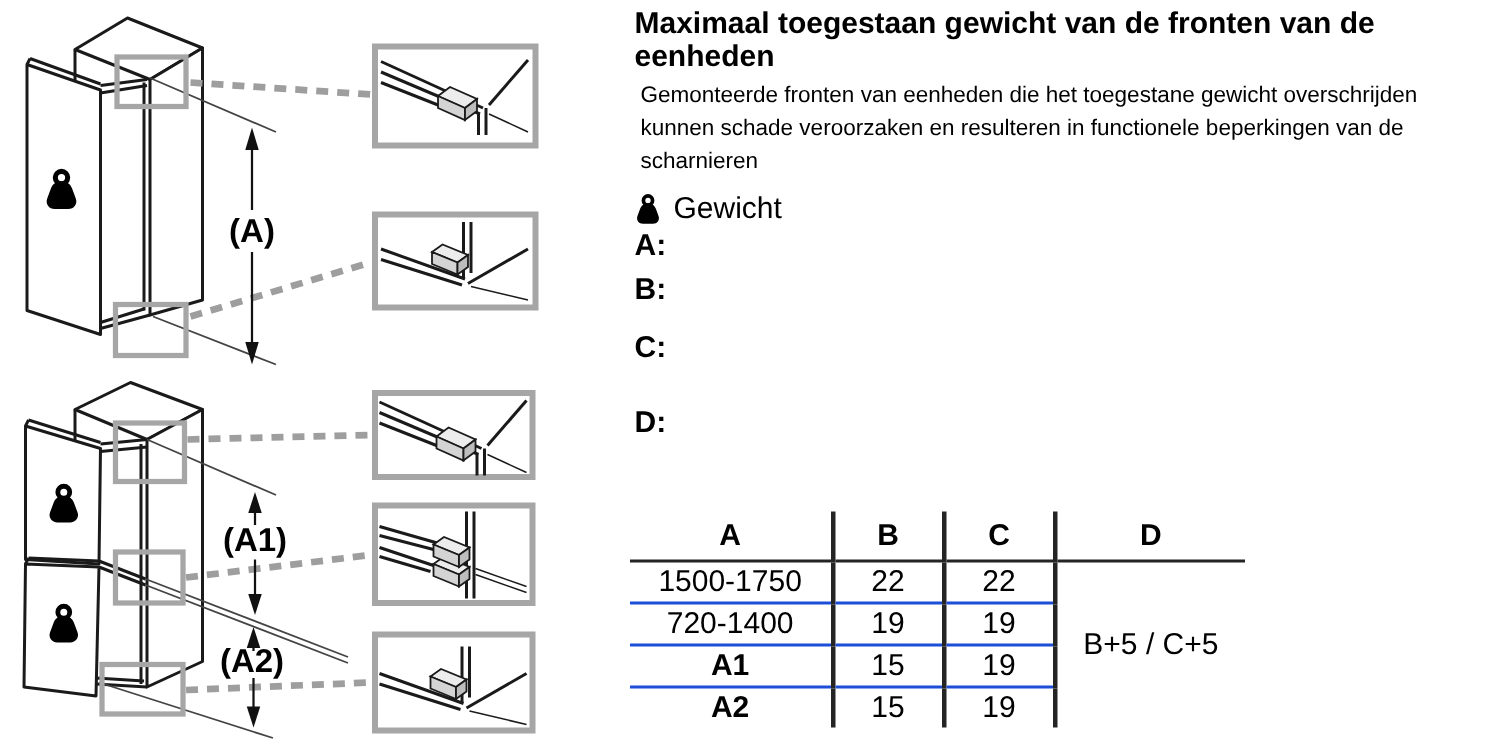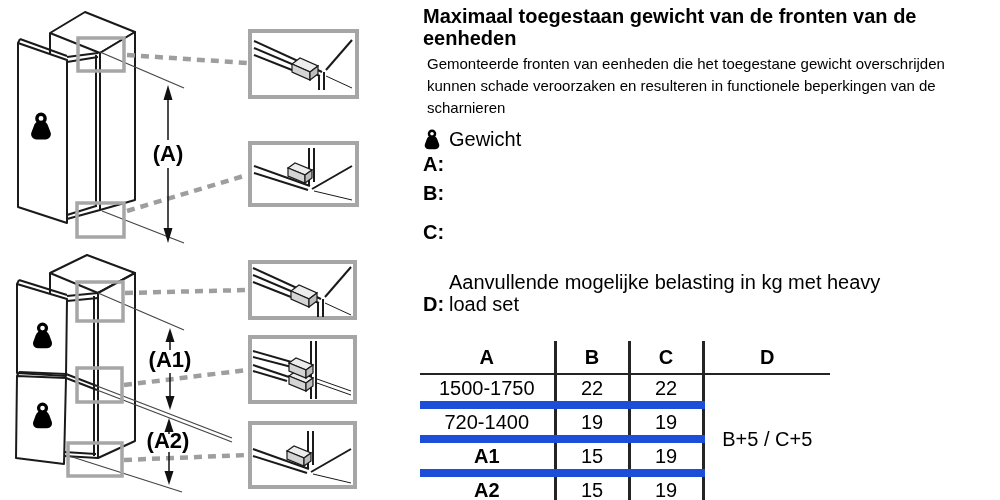--- a/index.html
+++ b/index.html
@@ -25,21 +25,21 @@
   .weight-glyph{display:block;margin-top:2px;}
 
   .spec-table{
     position:absolute;left:420px;top:341px;border-collapse:collapse;
     table-layout:fixed;font-size:20px;color:#000;
   }
   .spec-table td,.spec-table th{padding:0;text-align:center;vertical-align:middle;}
   .spec-table thead th{height:32px;font-weight:bold;border-bottom:2px solid #242424;}
   .spec-table tbody td{height:26px;}
   .vline{border-right:3px solid #242424;}
-  .rowline{border-bottom:8px solid #1d4ed8;}
+  .rowline{border-bottom:2px solid #1d4ed8;}
   .spec-table tbody tr:nth-child(3) td:first-child,
   .spec-table tbody tr:nth-child(4) td:first-child{font-weight:bold;}
   .d-cell{font-weight:normal;margin-top:12px;}
 </style>
 </head>
 <body>
 
 <svg id="svg-single" class="diagram-svg" width="420" height="250" viewBox="0 0 420 250">
   <defs>
     <g id="kettlebell" stroke="none">
@@ -239,21 +239,20 @@
       <span class="lbl">A:</span>
     </div>
     <div class="legend-item li-b">
       <span class="lbl">B:</span>
     </div>
     <div class="legend-item li-c">
       <span class="lbl">C:</span>
     </div>
     <div class="legend-item li-d">
       <span class="lbl">D:</span>
-      <span class="txt">Aanvullende mogelijke belasting in kg met heavy load set</span>
     </div>
   </div>
 </div>
 
 <table class="spec-table">
   <colgroup>
     <col style="width:135px">
       <col style="width:74px">
       <col style="width:74px">
       <col style="width:127px">

